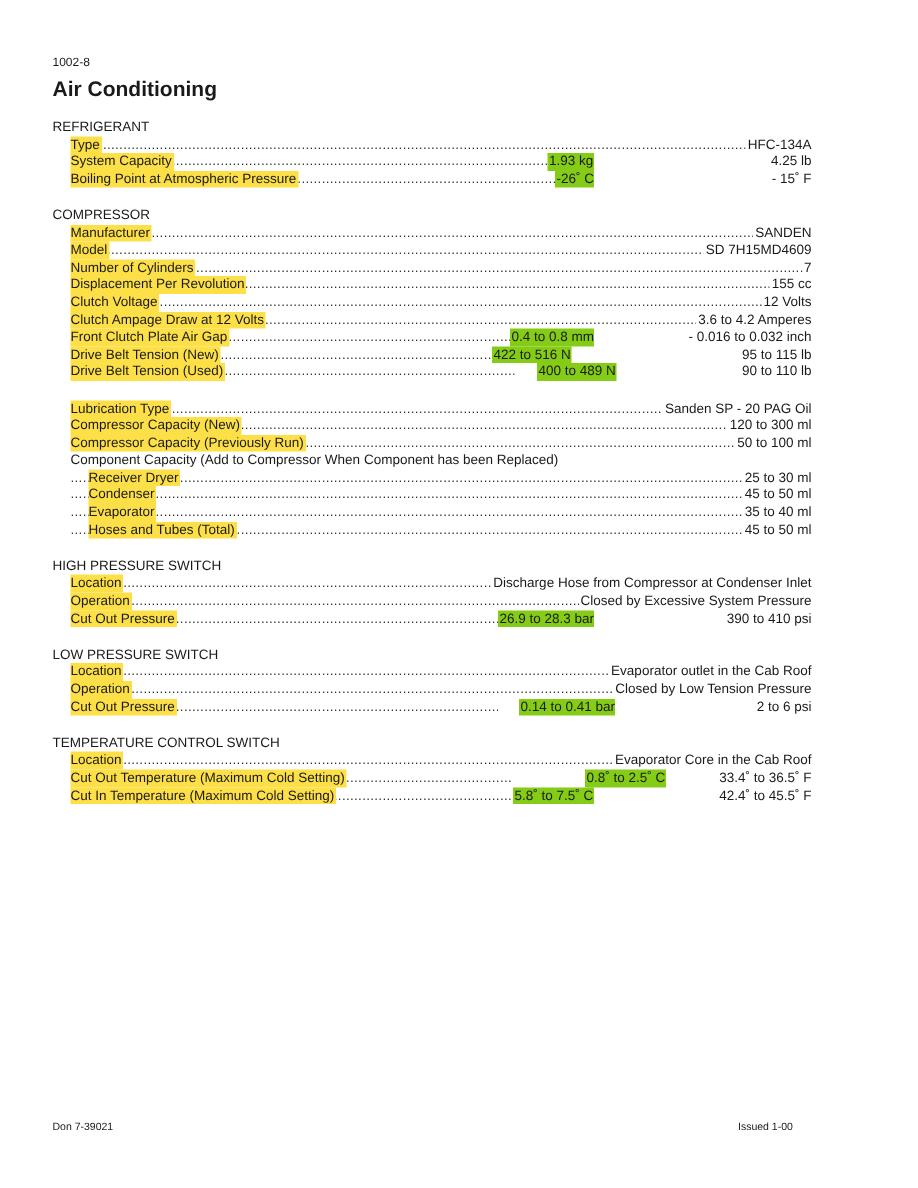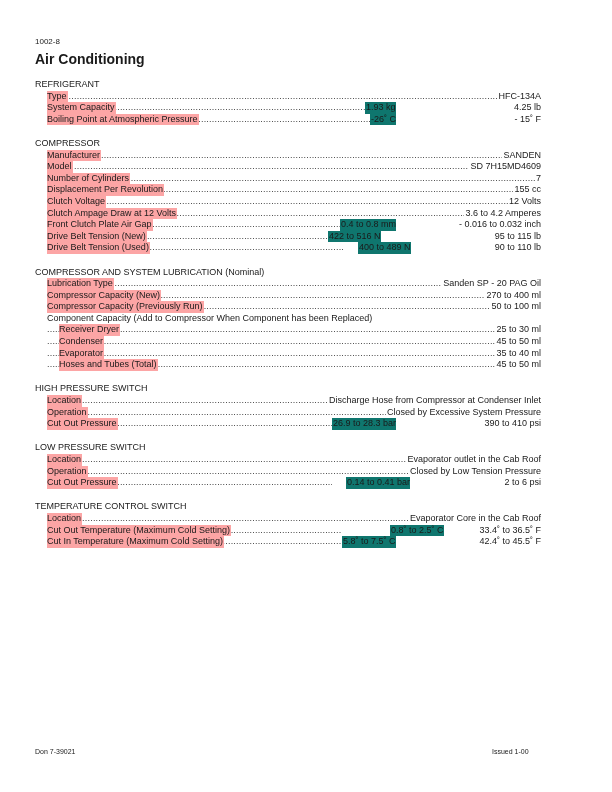--- a/index.html
+++ b/index.html
@@ -4,26 +4,26 @@
 <style>
   html, body { margin: 0; padding: 0; background: #ffffff; }
   body { width: 612px; height: 792px; position: relative; overflow: hidden;
          font-family: "Liberation Sans", sans-serif; color: #1a1a1a; }
   .page-num { position: absolute; left: 35px; top: 37px; font-size: 8px; }
   .title { position: absolute; left: 35px; top: 51px; font-size: 14px; font-weight: bold; margin: 0; }
   .content { position: absolute; left: 35px; top: 79px; width: 506px; font-size: 9px; line-height: 11.6px; }
   .section { margin-bottom: 12.6px; }
   .section-title { white-space: nowrap; }
   .row { position: relative; height: 11.6px; white-space: nowrap; }
-  .row .label { position: absolute; left: 12px; background: #fca5a5; padding-right: 1px; z-index: 2; }
+  .row .label { position: absolute; left: 12px; background: #fde047; padding-right: 1px; z-index: 2; }
   .row.sub .label { left: 24px; }
   .row .dots { position: absolute; left: 12px; right: 0; overflow: hidden; color: #333; z-index: 1; letter-spacing: 0.2px; }
   .row.two .dots { right: 145px; }
   .row .value { position: absolute; right: 0; background: #fff; padding-left: 1px; z-index: 2; }
-  .row.two .metric { position: absolute; right: 145px; background: #0f766e; padding-left: 1px; z-index: 2; }
+  .row.two .metric { position: absolute; right: 145px; background: #84cc16; padding-left: 1px; z-index: 2; }
   .row .note { position: absolute; left: 12px; z-index: 2; }
   .footer-left { position: absolute; left: 35px; top: 748px; font-size: 7px; }
   .footer-right { position: absolute; left: 492px; top: 748px; font-size: 7px; }
 </style>
 </head>
 <body>
 
 <div class="page-num">1002-8</div>
 <h1 class="title">Air Conditioning</h1>
 
@@ -93,30 +93,29 @@
         <span class="value">95 to 115 lb</span>
       </div>
       <div class="row two">
         <span class="dots" style="right: 198px;">....................................................................................................................................................................................................................................................................</span>
         <span class="label">Drive Belt Tension (Used)</span>
         <span class="metric" style="right: auto; left: 323px;">400 to 489 N</span>
         <span class="value">90 to 110 lb</span>
       </div>
     </div>
     <div class="section">
-      <div class="section-title">COMPRESSOR AND SYSTEM LUBRICATION (Nominal)</div>
       <div class="row">
         <span class="dots">....................................................................................................................................................................................................................................................................</span>
         <span class="label">Lubrication Type</span>
         <span class="value">Sanden SP - 20 PAG Oil</span>
       </div>
       <div class="row">
         <span class="dots">....................................................................................................................................................................................................................................................................</span>
         <span class="label">Compressor Capacity (New)</span>
-        <span class="value">270 to 400 ml</span>
+        <span class="value">120 to 300 ml</span>
       </div>
       <div class="row">
         <span class="dots">....................................................................................................................................................................................................................................................................</span>
         <span class="label">Compressor Capacity (Previously Run)</span>
         <span class="value">50 to 100 ml</span>
       </div>
       <div class="row">
         <span class="note">Component Capacity (Add to Compressor When Component has been Replaced)</span>
       </div>
       <div class="row sub">

